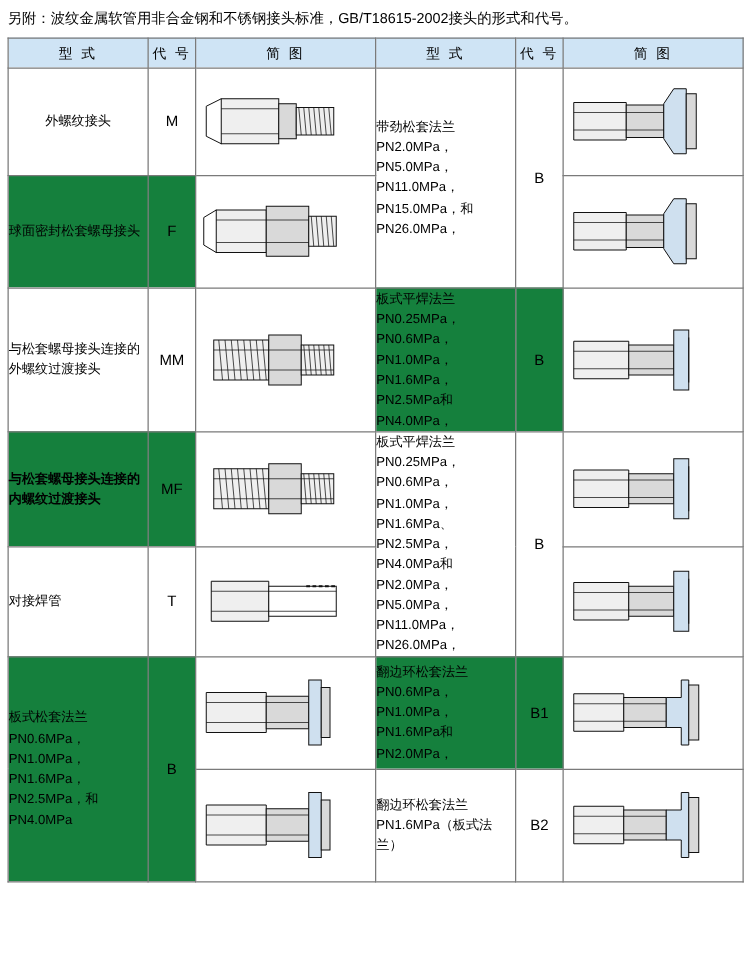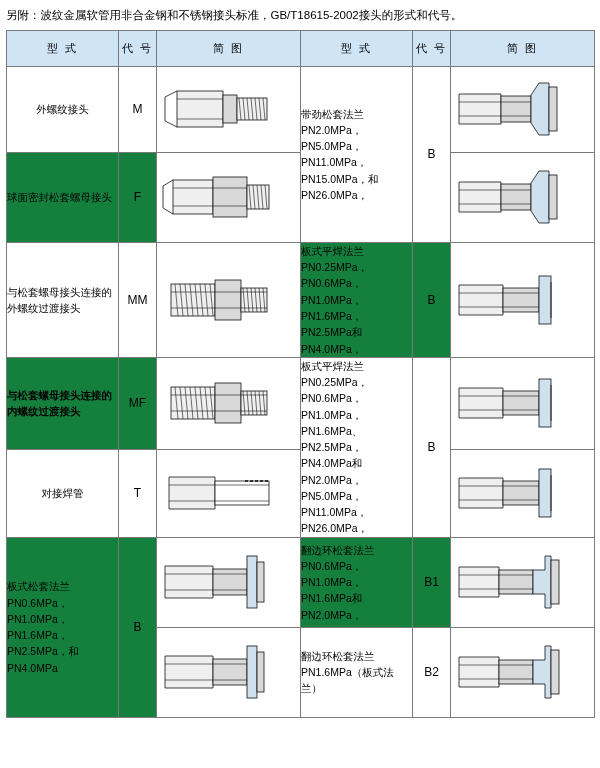--- a/index.html
+++ b/index.html
@@ -32,21 +32,21 @@
   }
   table.main td, table.main th {
     border: 1px solid #7a7a7a;
     padding: 0;
     vertical-align: middle;
   }
   thead th {
     background: #cfe4f5;
     font-size: 11px;
     font-weight: normal;
-    height: 36px;
+    height: 24px;
     color: #000;
     letter-spacing: 2px;
   }
   .cell-text {
     font-size: 10.5px;
     line-height: 1.55;
     padding: 4px 5px;
     color: #000;
   }
   .code {
@@ -146,21 +146,21 @@
               <path d="M6 27 L48 27 L48 57 L6 57 Z" fill="#efefef" stroke="#111" stroke-width="0.8"></path>
               <rect x="48" y="29" width="30" height="26" fill="#d9d9d9" stroke="#111" stroke-width="0.8"></rect>
               <path d="M78 28 L86 16 L96 16 L96 68 L86 68 L78 56 Z" fill="#cfe0ef" stroke="#111" stroke-width="0.8"></path>
               <rect x="96" y="20" width="8" height="44" fill="#d9d9d9" stroke="#111" stroke-width="0.8"></rect>
               <line x1="6" y1="35" x2="78" y2="35" fill="none" stroke="#111" stroke-width="0.6"></line>
               <line x1="6" y1="49" x2="78" y2="49" fill="none" stroke="#111" stroke-width="0.6"></line>
             </svg>
           </td>
         </tr>
         <tr style="height: 90px;">
-          <td rowspan="1" class="cell-text white" style="white-space: pre-line;">与松套螺母接头连接的外螺纹过渡接头</td>
+          <td rowspan="1" class="cell-text white" style="white-space: pre-line; font-family: Liberation Mono, monospace;">与松套螺母接头连接的外螺纹过渡接头</td>
           <td rowspan="1" class="code white">MM</td>
           <td class="figcell">
             <svg width="140" height="84" viewBox="0 0 140 84">
               <rect x="12" y="26" width="44" height="32" fill="#efefef" stroke="#111" stroke-width="0.8"></rect>
               <rect x="56" y="22" width="26" height="40" fill="#d9d9d9" stroke="#111" stroke-width="0.8"></rect>
               <rect x="82" y="30" width="26" height="24" fill="#efefef" stroke="#111" stroke-width="0.8"></rect>
               <line x1="84" y1="30" x2="86" y2="54" fill="none" stroke="#111" stroke-width="0.6"></line>
               <line x1="88" y1="30" x2="90" y2="54" fill="none" stroke="#111" stroke-width="0.6"></line>
               <line x1="92" y1="30" x2="94" y2="54" fill="none" stroke="#111" stroke-width="0.6"></line>
               <line x1="96" y1="30" x2="98" y2="54" fill="none" stroke="#111" stroke-width="0.6"></line>
@@ -226,21 +226,21 @@
               <path d="M6 27 L50 27 L50 57 L6 57 Z" fill="#efefef" stroke="#111" stroke-width="0.8"></path>
               <rect x="50" y="30" width="36" height="24" fill="#d9d9d9" stroke="#111" stroke-width="0.8"></rect>
               <rect x="86" y="18" width="12" height="48" fill="#cfe0ef" stroke="#111" stroke-width="0.8"></rect>
               <line x1="98" y1="24" x2="98" y2="60" fill="none" stroke="#111" stroke-width="0.8"></line>
               <line x1="6" y1="35" x2="86" y2="35" fill="none" stroke="#111" stroke-width="0.6"></line>
               <line x1="6" y1="49" x2="86" y2="49" fill="none" stroke="#111" stroke-width="0.6"></line>
             </svg>
           </td>
         </tr>
         <tr style="height: 86px;">
-          <td rowspan="1" class="cell-text white" style="white-space: pre-line; text-align: center;">对接焊管</td>
+          <td rowspan="1" class="cell-text white" style="white-space: pre-line;">对接焊管</td>
           <td rowspan="1" class="code white">T</td>
           <td class="figcell">
             <svg width="140" height="80" viewBox="0 0 140 80">
               <path d="M10 24 L56 24 L56 56 L10 56 Z" fill="#efefef" stroke="#111" stroke-width="0.8"></path>
               <rect x="56" y="28" width="54" height="24" fill="#fff" stroke="#111" stroke-width="0.8"></rect>
               <line x1="10" y1="32" x2="110" y2="32" fill="none" stroke="#111" stroke-width="0.6"></line>
               <line x1="10" y1="48" x2="110" y2="48" fill="none" stroke="#111" stroke-width="0.6"></line>
               <line x1="86" y1="28" x2="110" y2="28" stroke="#111" stroke-width="1.6" stroke-dasharray="3 2"></line>
             </svg>
           </td>

